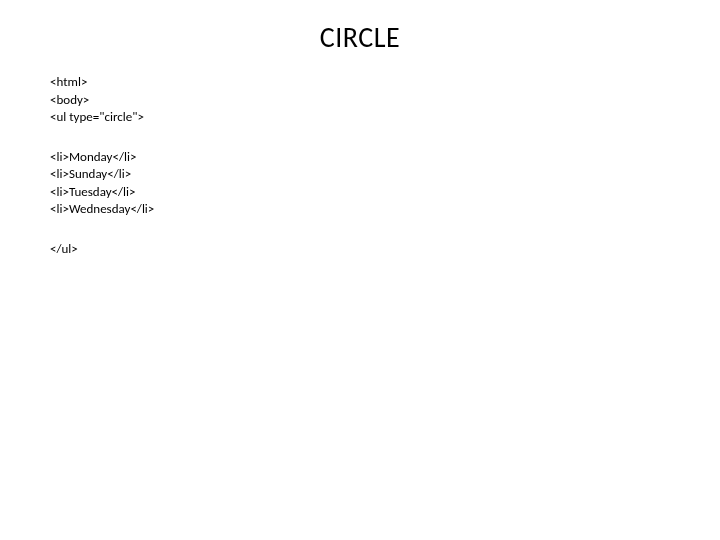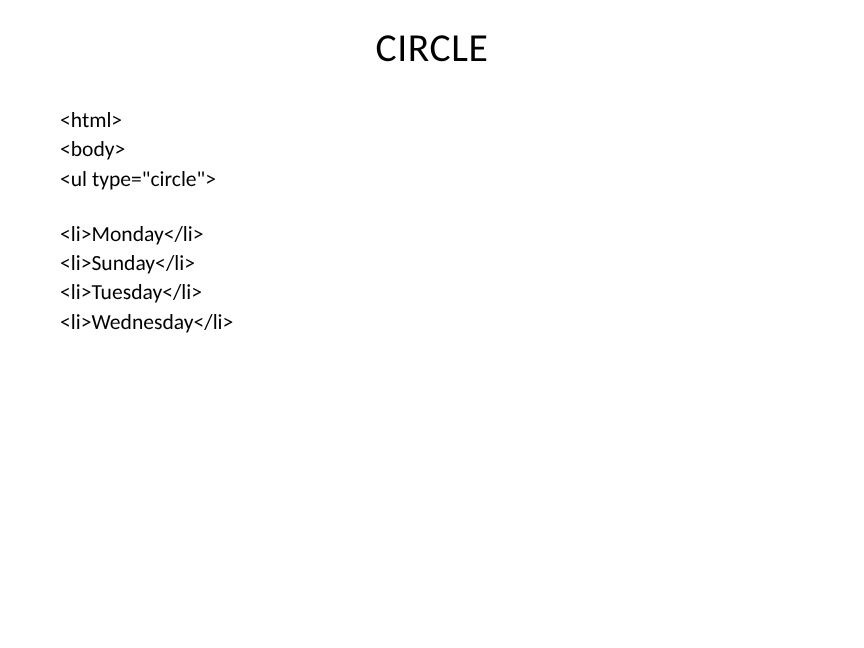--- a/index.html
+++ b/index.html
@@ -11,27 +11,27 @@
     color: #000000;
     overflow: hidden;
   }
   .slide {
     width: 100%;
     height: 100%;
     padding: 20px 50px 30px 50px;
   }
   .title {
     text-align: center;
-    font-size: 33px;
+    font-size: 28px;
     font-weight: 400;
-    margin-bottom: 28px;
+    margin-bottom: 18px;
     letter-spacing: 0.5px;
   }
   .code-block {
-    font-size: 18px;
+    font-size: 13px;
     line-height: 1.35;
     font-weight: 400;
   }
   .code-line { white-space: pre; }
   .gap { height: 22px; }
 </style>
 </head>
 <body>
 
 <div class="slide">
@@ -44,14 +44,15 @@
 
     <div class="gap"></div>
 
     <div class="code-line">&lt;li&gt;Monday&lt;/li&gt;</div>
     <div class="code-line">&lt;li&gt;Sunday&lt;/li&gt;</div>
     <div class="code-line">&lt;li&gt;Tuesday&lt;/li&gt;</div>
     <div class="code-line">&lt;li&gt;Wednesday&lt;/li&gt;</div>
 
     <div class="gap"></div>
 
+    <div class="code-line">&lt;/ul&gt;</div>
   </div>
 </div>
 
 </body></html>

